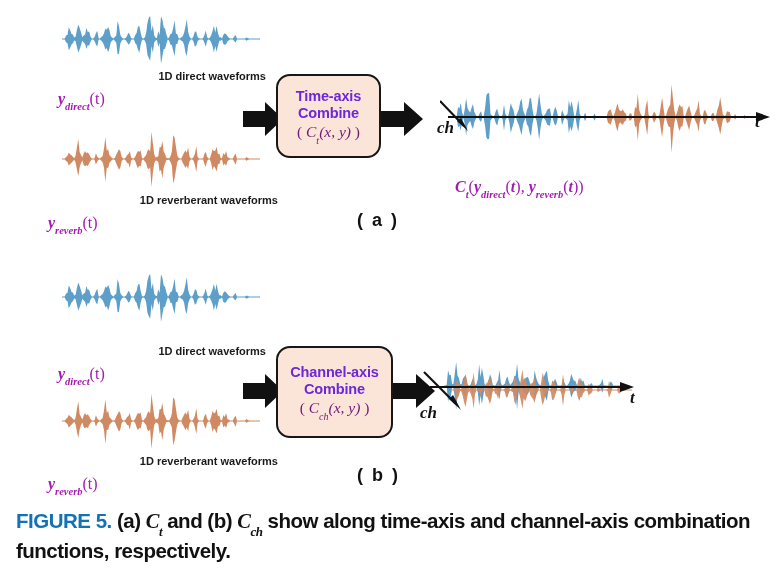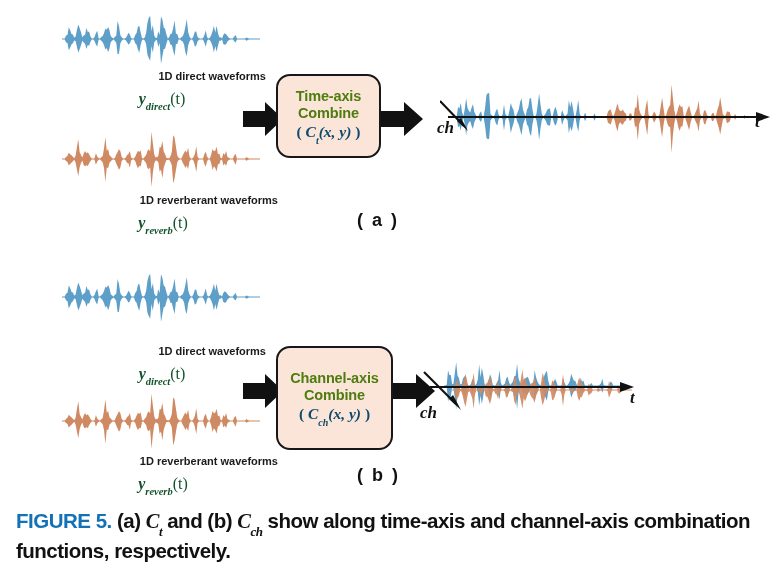--- a/index.html
+++ b/index.html
@@ -36,26 +36,25 @@
     text-align: right;
     font-family: "Liberation Sans", sans-serif;
     font-weight: bold;
     font-size: 11px;
     color: #1a1a1a;
     line-height: 1.18;
     white-space: nowrap;
   }
   .math {
     position: absolute;
-    text-align: center;
     font-family: "Liberation Serif", serif;
     font-weight: bold;
     font-style: italic;
     font-size: 16px;
-    color: #14532d;
+    color: #a21caf;
     white-space: nowrap;
   }
   .math .sub {
     font-size: 10.5px;
     font-style: italic;
     font-weight: bold;
     vertical-align: sub;
     position: relative;
     top: 2px;
   }
@@ -78,29 +77,29 @@
     display: flex;
     flex-direction: column;
     align-items: center;
     justify-content: center;
     gap: 1px;
   }
   .combo-line {
     font-family: "Liberation Sans", sans-serif;
     font-weight: bold;
     font-size: 14.5px;
-    color: #4d7c0f;
+    color: #6d28d9;
     letter-spacing: -0.15px;
     white-space: nowrap;
   }
   .combo-math {
     font-family: "Liberation Serif", serif;
     font-size: 15.5px;
-    font-weight: bold;
-    color: #0c4a6e;
+    font-weight: normal;
+    color: #701a75;
     white-space: nowrap;
     margin-top: 1px;
   }
   .combo-math i { font-style: italic; }
   .combo-math .sub {
     font-size: 10px;
     vertical-align: sub;
     position: relative;
     top: 2px;
     font-style: italic;
@@ -222,20 +221,23 @@
       <line x1="8" y1="39" x2="318" y2="39" stroke="#111111" stroke-width="2.1"></line>
       <polygon points="330,39 316,34 316,44" fill="#111111"></polygon>
 
       <line x1="0" y1="23" x2="24" y2="48" stroke="#111111" stroke-width="2.1"></line>
       <polygon points="28,53 17,43 21,40" fill="#111111"></polygon>
     </svg>
   </div>
   <div class="axis-lbl" style="left:437px; top:118px;">ch</div>
   <div class="axis-lbl" style="left:755px; top:112px;">t</div>
 
+  <div class="math" style="left:455px; top:178px; width:300px;">
+    <span class="up">C</span><span class="sub">t</span><span class="paren">(</span><span class="up">y</span><span class="sub">direct</span><span class="paren">(</span><span class="up">t</span><span class="paren">),&nbsp;</span><span class="up">y</span><span class="sub">reverb</span><span class="paren">(</span><span class="up">t</span><span class="paren">))</span>
+  </div>
 
   <div class="subtag" style="left:357px; top:210px;">( a )</div>
 
   <div class="wave" style="left:62px; top:266px;">
     <svg width="198" height="62" viewBox="0 0 198 62" aria-hidden="true">
       <g id="wv-b-direct">
           <polygon points="0.00,30.50 1.36,30.50 2.71,30.50 4.07,27.61 5.42,27.10 6.78,19.50 8.14,21.93 9.49,25.90 10.85,26.42 12.21,29.38 13.56,28.80 14.92,21.92 16.27,16.51 17.63,20.07 18.99,24.28 20.34,29.37 21.70,27.52 23.05,26.83 24.41,20.03 25.77,24.02 27.12,23.54 28.48,28.62 29.84,30.50 31.19,30.50 32.55,28.95 33.90,25.16 35.26,22.79 36.62,30.25 37.97,30.50 39.33,29.03 40.68,28.10 42.04,25.05 43.40,20.52 44.75,21.66 46.11,18.99 47.47,22.13 48.82,28.14 50.18,29.43 51.53,30.50 52.89,28.81 54.25,27.66 55.60,13.10 56.96,18.04 58.32,26.97 59.67,29.20 61.03,30.50 62.38,30.50 63.74,29.95 65.10,27.81 66.45,24.77 67.81,26.44 69.16,30.36 70.52,30.50 71.88,30.50 73.23,26.96 74.59,24.97 75.95,18.76 77.30,17.73 78.66,24.78 80.01,30.04 81.37,30.50 82.73,29.61 84.08,25.33 85.44,14.96 86.79,9.67 88.15,8.12 89.51,23.25 90.86,17.03 92.22,27.57 93.58,29.72 94.93,29.98 96.29,23.20 97.64,26.91 99.00,8.18 100.36,11.81 101.71,19.38 103.07,20.73 104.42,26.59 105.78,30.50 107.14,29.14 108.49,26.00 109.85,25.50 111.21,19.91 112.56,12.56 113.92,25.71 115.27,25.93 116.63,30.37 117.99,30.50 119.34,29.34 120.70,28.15 122.05,25.07 123.41,18.84 124.77,11.13 126.12,23.67 127.48,28.41 128.84,30.50 130.19,30.50 131.55,28.11 132.90,23.43 134.26,23.73 135.62,28.99 136.97,30.29 138.33,30.50 139.68,30.50 141.04,30.32 142.40,26.97 143.75,22.48 145.11,29.19 146.47,30.50 147.82,29.87 149.18,27.37 150.53,23.33 151.89,17.66 153.25,24.84 154.60,17.84 155.96,24.90 157.32,29.25 158.67,29.16 160.03,30.45 161.38,26.63 162.74,25.21 164.10,26.20 165.45,28.08 166.81,29.63 168.16,30.50 169.52,30.50 170.88,30.50 172.23,28.44 173.59,26.95 174.95,30.50 176.30,30.50 177.66,30.50 179.01,30.50 180.37,30.50 181.73,30.50 183.08,30.50 184.44,29.43 185.79,29.89 187.15,30.50 188.51,30.50 189.86,30.50 191.22,30.50 192.58,30.50 193.93,30.50 195.29,30.50 196.64,30.50 198.00,30.50 198.00,31.44 196.64,31.45 195.29,31.51 193.93,31.56 192.58,31.43 191.22,31.45 189.86,31.44 188.51,31.47 187.15,31.46 185.79,32.11 184.44,32.79 183.08,31.48 181.73,31.52 180.37,31.49 179.01,31.55 177.66,31.52 176.30,31.54 174.95,31.48 173.59,34.58 172.23,33.32 170.88,31.46 169.52,31.50 168.16,31.48 166.81,32.27 165.45,33.62 164.10,36.33 162.74,36.69 161.38,35.99 160.03,31.57 158.67,32.74 157.32,32.64 155.96,37.71 154.60,43.84 153.25,37.96 151.89,44.42 150.53,37.95 149.18,34.51 147.82,32.06 146.47,31.46 145.11,32.75 143.75,38.69 142.40,34.67 141.04,31.72 139.68,31.54 138.33,31.53 136.97,31.69 135.62,33.26 134.26,37.60 132.90,38.71 131.55,33.73 130.19,31.49 128.84,31.48 127.48,33.47 126.12,37.62 124.77,48.09 123.41,44.40 122.05,36.44 120.70,33.50 119.34,32.65 117.99,31.45 116.63,31.62 115.27,35.93 113.92,36.12 112.56,48.12 111.21,42.84 109.85,37.11 108.49,36.71 107.14,32.74 105.78,31.55 104.42,35.50 103.07,40.86 101.71,41.07 100.36,48.23 99.00,55.95 97.64,34.71 96.29,39.08 94.93,32.05 93.58,32.38 92.22,34.38 90.86,44.70 89.51,38.01 88.15,52.72 86.79,50.00 85.44,46.71 84.08,35.84 82.73,32.57 81.37,31.50 80.01,32.04 78.66,36.82 77.30,44.67 75.95,41.46 74.59,36.75 73.23,35.21 71.88,31.45 70.52,31.56 69.16,31.69 67.81,35.48 66.45,36.41 65.10,34.19 63.74,32.20 62.38,31.44 61.03,31.43 59.67,32.73 58.32,35.44 56.96,45.83 55.60,46.37 54.25,34.65 52.89,32.99 51.53,31.49 50.18,32.74 48.82,34.07 47.47,40.37 46.11,44.31 44.75,40.02 43.40,41.55 42.04,37.31 40.68,34.22 39.33,32.87 37.97,31.50 36.62,31.82 35.26,38.49 33.90,36.45 32.55,32.95 31.19,31.50 29.84,31.52 28.48,33.65 27.12,37.67 25.77,36.94 24.41,40.90 23.05,35.69 21.70,34.46 20.34,32.69 18.99,37.34 17.63,41.32 16.27,44.47 14.92,38.94 13.56,32.95 12.21,32.60 10.85,35.14 9.49,36.48 8.14,39.69 6.78,42.22 5.42,35.02 4.07,34.42 2.71,31.44 1.36,31.55 0.00,31.52" fill="#5d9fc8"></polygon>
         </g>
     </svg>
   </div>
@@ -255,21 +257,21 @@
   <div class="math" style="left:48px; top:475px; width:230px;">
     <span class="up">y</span><span class="sub">reverb</span><span class="paren">(t)</span>
   </div>
 
   <div class="blockarrow" style="left:243px; top:374px;">
     <svg width="40" height="34" viewBox="0 0 40 34" aria-hidden="true">
       <polygon points="0,9 22,9 22,0 40,17 22,34 22,25 0,25" fill="#111111"></polygon>
     </svg>
   </div>
 
-  <div class="combo-box" style="left:276px; top:346px; width:117px; height:104px;">
+  <div class="combo-box" style="left:276px; top:346px; width:117px; height:92px;">
     <div class="combo-line">Channel-axis</div>
     <div class="combo-line">Combine</div>
     <div class="combo-math">
       <span>(&nbsp;</span><i>C</i><span class="sub">ch</span><i>(x, y)</i><span>&nbsp;)</span>
     </div>
   </div>
 
   <div class="blockarrow" style="left:393px; top:374px;">
     <svg width="42" height="34" viewBox="0 0 42 34" aria-hidden="true">
       <polygon points="0,9 23,9 23,0 42,17 23,34 23,25 0,25" fill="#111111"></polygon>

